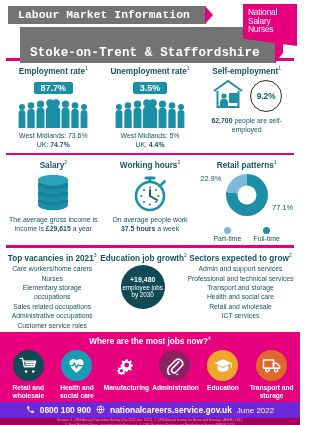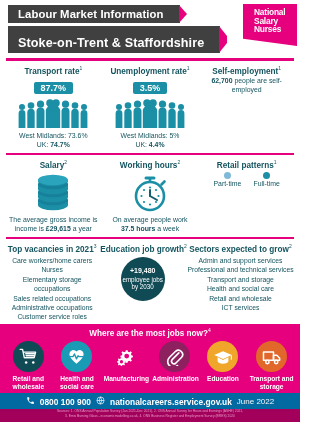--- a/index.html
+++ b/index.html
@@ -7,38 +7,38 @@
     width:300px;height:425px;overflow:hidden;
     font-family:"Liberation Sans","DejaVu Sans",sans-serif;
     background:#ffffff;color:#0f4a55;
     -webkit-font-smoothing:antialiased;
   }
   .page{position:relative;width:300px;height:425px;background:#fff;box-sizing:border-box;}
 
   
   .header{position:relative;height:54px;padding-top:4px;}
   .title-band{
-    position:relative;display:inline-block;background:#404040;color:#fff;
-    font-weight:bold;letter-spacing:.1px;
+    position:relative;display:inline-block;background:#737373;color:#fff;
+    font-weight:bold;letter-spacing:.1px;font-family:Liberation Mono, monospace;
   }
   .band1{margin-left:8px;padding:3px 16px 3px 10px;font-size:11.3px;}
-  .band2{margin-left:8px;margin-top:3px;padding:10px 16px 3px 10px;font-size:12.6px;}
+  .band2{margin-left:20px;margin-top:3px;padding:19px 16px 3px 10px;font-size:12.6px;}
   .band1:after,.band2:after{
     content:"";position:absolute;right:-7px;top:0;width:0;height:100%;
     border-top:10px solid transparent;border-bottom:10px solid transparent;
     border-left:8px solid #e6007e;box-sizing:border-box;
   }
   .band1:after{border-top-width:9px;border-bottom-width:9px;}
   .logo{
     position:absolute;right:3px;top:4px;width:54px;height:42px;
     background:#e6007e;color:#fff;
     clip-path:polygon(0 0,100% 0,100% 100%,0 83%);
     padding:4px 5px 0 5px;box-sizing:border-box;line-height:1.02;
   }
-  .logo span{display:block;font-size:8.4px;font-weight:bold;letter-spacing:-.2px;margin-left:6px;}
+  .logo span{display:block;font-size:8.4px;font-weight:normal;letter-spacing:-.2px;}
 
   .rule{height:2.5px;background:#e6007e;margin:0 6px;}
 
   
   .row{display:flex;box-sizing:border-box;padding:4px 5px 3px 5px;}
   .col{flex:1;text-align:center;padding:0 2px;box-sizing:border-box;}
   .col-h{font-size:8.2px;font-weight:bold;color:#14545f;margin-bottom:2px;white-space:nowrap;}
   .sup{font-size:5px;vertical-align:super;font-weight:normal;}
   .pill{
     display:inline-block;background:#1a8fa5;color:#fff;font-weight:bold;
@@ -95,21 +95,21 @@
   .bottom-h{text-align:center;font-size:8.2px;font-weight:bold;}
   .icons-row{display:flex;justify-content:space-around;padding:4px 4px 0 4px;}
   .ibox{width:44px;text-align:center;}
   .ic{
     width:31px;height:31px;border-radius:50%;margin:0 auto;
     display:flex;align-items:center;justify-content:center;
   }
   .ilab{font-size:6.6px;font-weight:bold;line-height:1.22;margin-top:3px;color:#fff;}
 
   .contact{
-    background:#0369a1;color:#fff;display:flex;align-items:center;
+    background:#6d28d9;color:#fff;display:flex;align-items:center;
     justify-content:center;gap:5px;padding:3px 0 2px 0;
     font-size:8.4px;font-weight:bold;
   }
   .contact .date{font-weight:normal;font-size:8px;opacity:.95;}
   .sources{
     background:#a3005c;color:#e99ac4;text-align:center;
     font-size:3.3px;line-height:1.45;padding:0 10px 3px 10px;
   }
 </style>
 </head>
@@ -125,21 +125,21 @@
       <span>Salary</span>
       <span>Nurses</span>
     </div>
   </div>
 
   <div class="rule"></div>
 
   <div class="row">
 
     <div class="col">
-      <div class="col-h"><span>Transport rate</span><span class="sup">1</span></div>
+      <div class="col-h"><span>Employment rate</span><span class="sup">1</span></div>
       <div class="pill">87.7%</div>
       <div class="icon-wrap people">
         <svg width="74" height="30" viewBox="0 0 74 30">
           <g fill="#1a8fa5">
             <circle cx="6" cy="9" r="3"></circle>
               <path d="M2.6 30V15.5a3.4 3.4 0 0 1 6.8 0V30z"></path>
             <circle cx="15" cy="7.5" r="3.3"></circle>
               <path d="M11.3 30V14.5a3.7 3.7 0 0 1 7.4 0V30z"></path>
             <circle cx="24.5" cy="6.2" r="3.6"></circle>
               <path d="M20.5 30V13.6a4 4 0 0 1 8 0V30z"></path>
@@ -192,20 +192,36 @@
         </svg>
       </div>
       <div class="cap">
         <span>West Midlands:</span> <span>5%</span><br>
         <span>UK:</span> <b>4.4%</b>
       </div>
     </div>
 
     <div class="col">
       <div class="col-h"><span>Self-employment</span><span class="sup">1</span></div>
+      <div class="selfemp">
+        <span>
+          <svg width="34" height="34" viewBox="0 0 34 34">
+            <g fill="none" stroke="#1a8fa5" stroke-width="2">
+              <path d="M3 14L17 4l14 10"></path>
+              <path d="M6.5 14v16h21V14"></path>
+            </g>
+            <g fill="#1a8fa5">
+              <rect x="18" y="16" width="9" height="10" rx="1"></rect>
+              <circle cx="13" cy="19" r="2.6"></circle>
+              <path d="M9 30v-4.2a4 4 0 0 1 8 0V30z"></path>
+            </g>
+          </svg>
+        </span>
+        <span class="circ-pct">9.2%</span>
+      </div>
       <div class="cap">
         <b>62,700</b> <span>people are self-employed</span>
       </div>
     </div>
 
   </div>
 
   <div class="rule"></div>
 
   <div class="row">
@@ -263,20 +279,25 @@
         </svg>
       </div>
       <div class="cap">
         <span>On average people work</span><br>
         <b>37.5 hours</b> <span>a week</span>
       </div>
     </div>
 
     <div class="col">
       <div class="col-h"><span>Retail patterns</span><span class="sup">1</span></div>
+      <div class="donut-area">
+        <div class="d-lab l">22.9%</div>
+        <div class="donut"></div>
+        <div class="d-lab r">77.1%</div>
+      </div>
       <div class="legend">
         <span class="lg">
           <span class="dot-s" style="background:#7fb9d8"></span>
           <span>Part-time</span>
         </span>
         <span class="lg">
           <span class="dot-s" style="background:#1a8fa5"></span>
           <span>Full-time</span>
         </span>
       </div>

